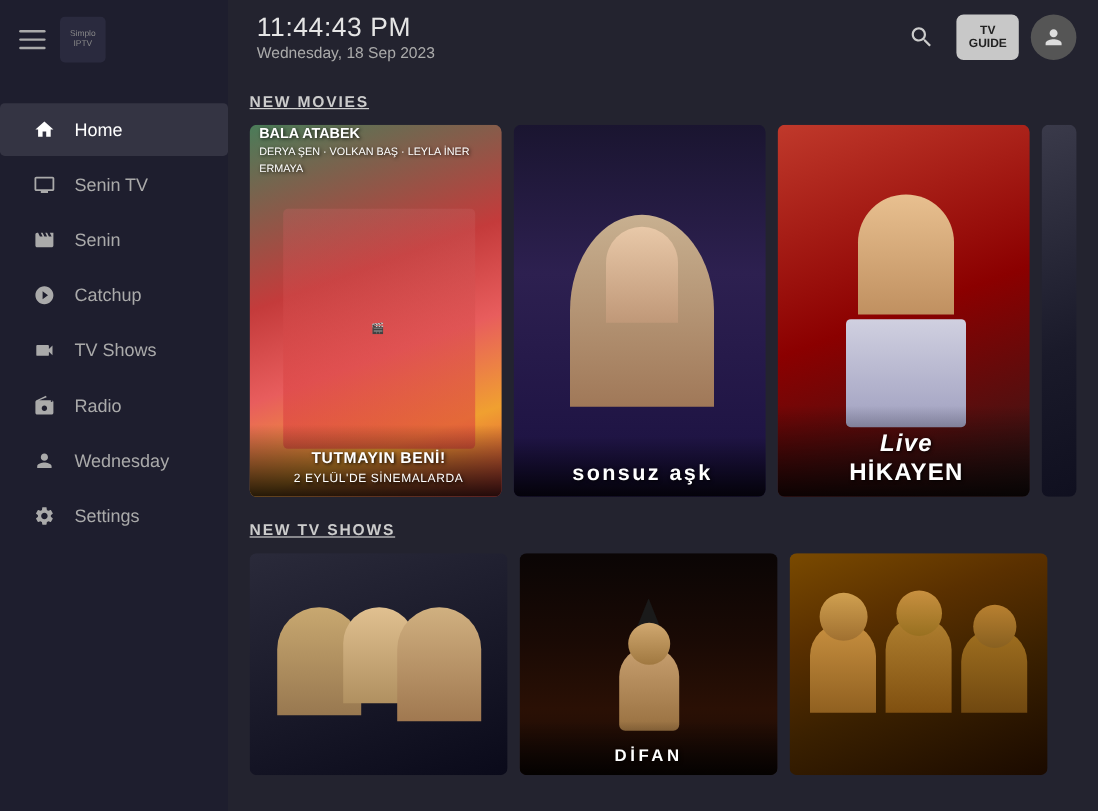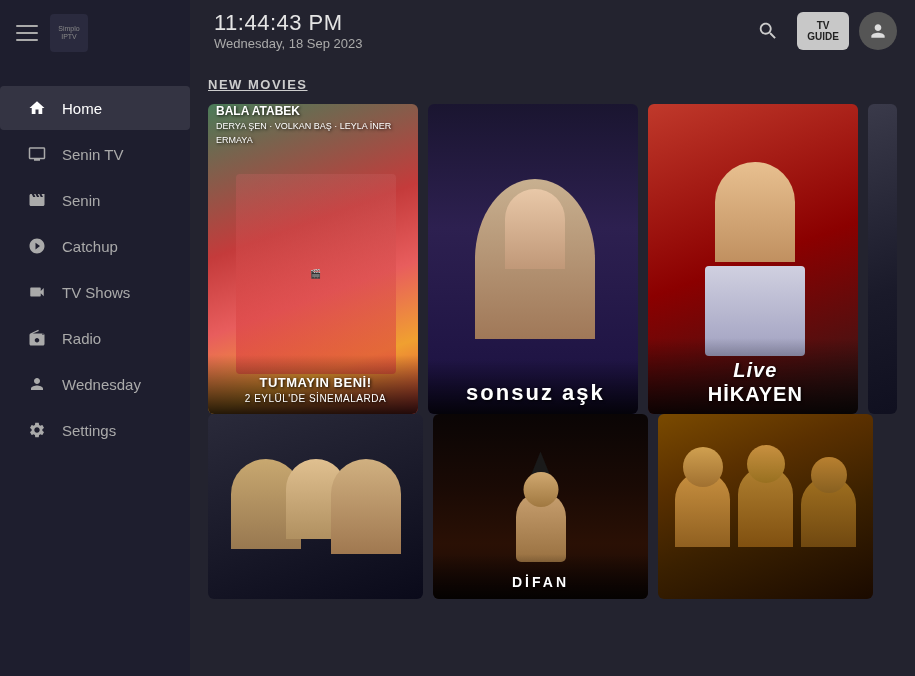--- a/index.html
+++ b/index.html
@@ -447,21 +447,21 @@
         </div>
       </div>
 
       <div class="poster poster-medium" style="width:215px;height:310px;">
         <div class="poster-bg poster-2" style="width:215px;height:310px;background:linear-gradient(180deg,#1a1530 0%,#2d2050 40%,#1a1040 100%);">
           <div style="position:absolute;top:0;left:0;right:0;bottom:0;display:flex;align-items:center;justify-content:center;flex-direction:column;gap:8px;">
             <div style="width:120px;height:160px;border-radius:50% 50% 0 0;background:linear-gradient(180deg,#c8b090 0%,#a07858 100%);position:relative;overflow:hidden;display:flex;align-items:flex-end;justify-content:center;">
               <div style="position:absolute;top:10px;left:50%;transform:translateX(-50%);width:60px;height:80px;background:linear-gradient(180deg,#e8c8a8 0%,#c09878 100%);border-radius:30px 30px 0 0;"></div>
             </div>
           </div>
-          <div class="poster-label" style="font-size:22px;letter-spacing:2px;">sonsuz aşk</div>
+          <div class="poster-label" style="font-size:18px;letter-spacing:2px;">sonsuz aşk</div>
         </div>
       </div>
 
       <div class="poster poster-medium" style="width:215px;height:310px;">
         <div class="poster-bg poster-3" style="width:215px;height:310px;background:linear-gradient(160deg,#c0392b 0%,#8b0000 50%,#2c1a1a 100%);">
           <div style="position:absolute;top:0;left:0;right:0;bottom:0;display:flex;align-items:center;justify-content:center;">
             <div style="display:flex;flex-direction:column;align-items:center;gap:4px;">
               <div style="width:80px;height:100px;background:linear-gradient(180deg,#e8c090 0%,#c09060 100%);border-radius:40px 40px 0 0;"></div>
               <div style="width:100px;height:90px;background:linear-gradient(180deg,#d0d0e0 0%,#a0a0c0 100%);border-radius:4px;"></div>
             </div>
@@ -472,20 +472,21 @@
         </div>
       </div>
 
       <div class="poster poster-medium" style="width:30px;height:310px;overflow:hidden;">
         <div class="poster-bg poster-4" style="width:215px;height:310px;background:linear-gradient(160deg,#3a3a4a 0%,#1a1a2a 50%,#0a0a1a 100%);">
           
         </div>
       </div>
     </div>
 
+    <div class="section-title" style="margin-top:20px;">NEW TV SHOWS</div>
     <div class="movies-row">
 
       <div class="poster poster-large" style="width:215px;height:185px;">
         <div class="poster-bg poster-5" style="width:215px;height:185px;background:linear-gradient(160deg,#2a2a3a 0%,#1a1a2a 50%,#0a0a1a 100%);">
           <div style="position:absolute;top:0;left:0;right:0;bottom:0;display:flex;align-items:center;justify-content:center;">
             <div style="display:flex;gap:-10px;">
               <div style="width:70px;height:90px;background:linear-gradient(180deg,#c8a870 0%,#987850 100%);border-radius:35px 35px 0 0;margin-right:-15px;"></div>
               <div style="width:60px;height:80px;background:linear-gradient(180deg,#e0c090 0%,#b09060 100%);border-radius:30px 30px 0 0;"></div>
               <div style="width:70px;height:95px;background:linear-gradient(180deg,#d0b080 0%,#a07850 100%);border-radius:35px 35px 0 0;margin-left:-15px;"></div>
             </div>

